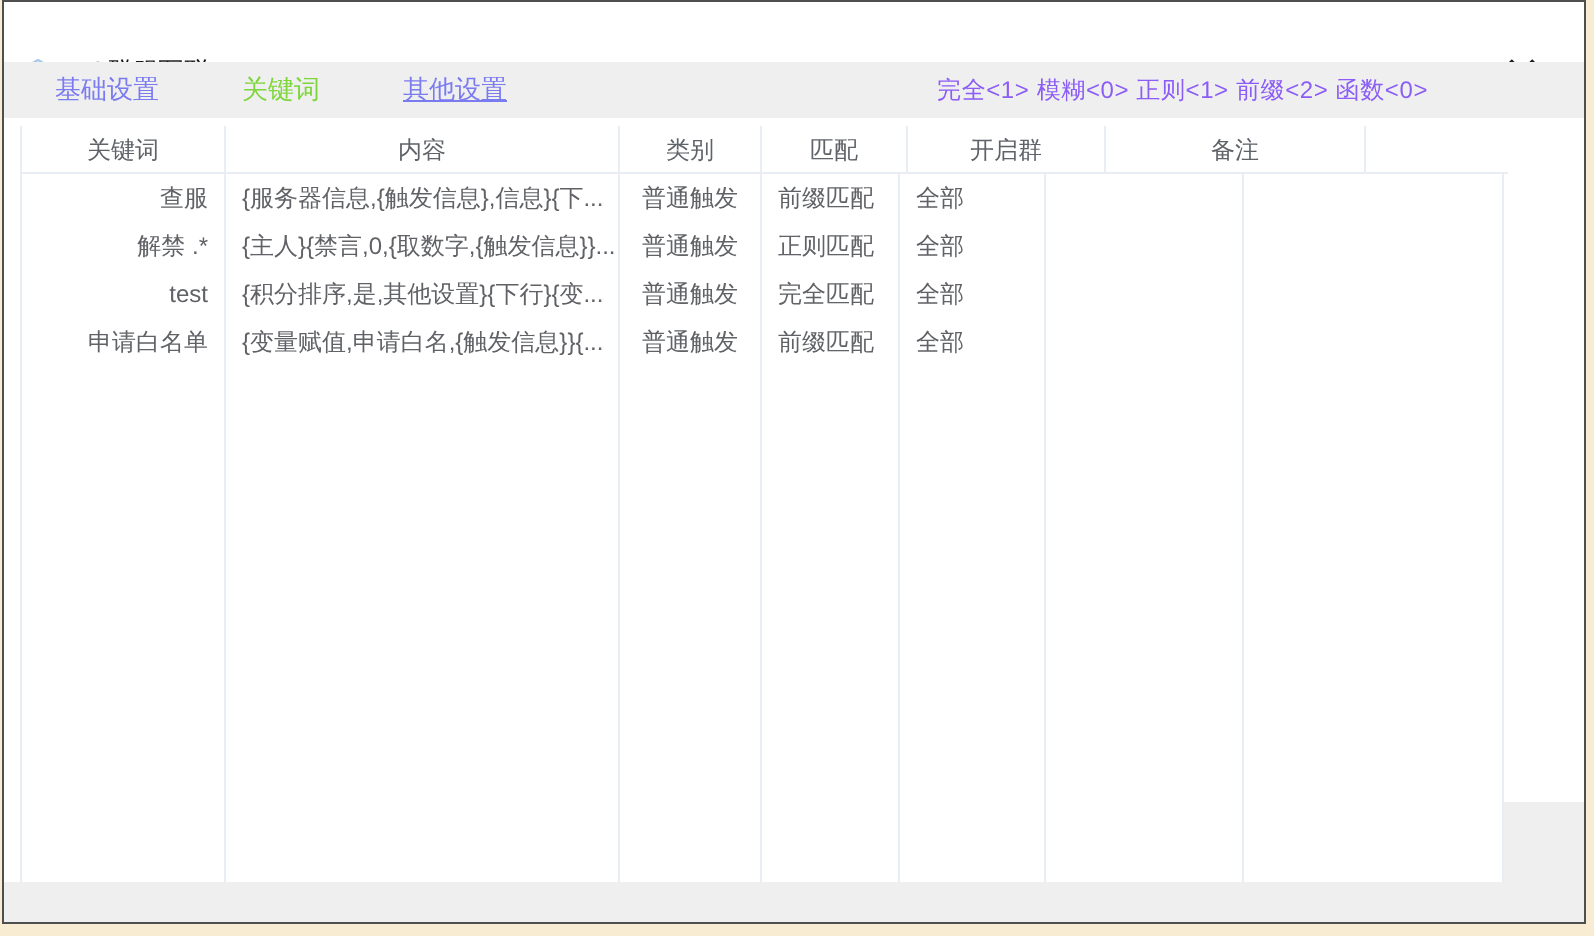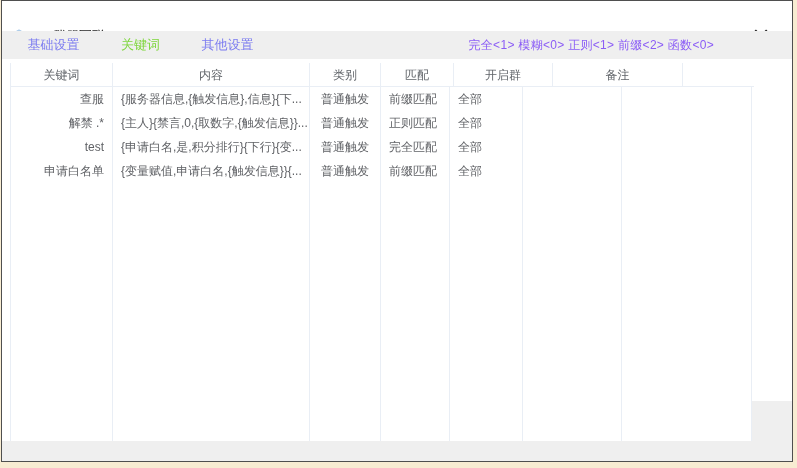--- a/index.html
+++ b/index.html
@@ -36,21 +36,21 @@
   }
   .close-glyph::before { transform:rotate(45deg); }
   .close-glyph::after { transform:rotate(-45deg); }
   
   .tabbar { position:absolute; left:0; top:30px; right:0; height:28px; background:var(--chrome-bg); }
   .tab {
     position:absolute; top:0; height:37px; width:87px; text-align:center;
     line-height:28px; font-size:13px; color:var(--tab-inactive); cursor:default;
   }
   .tab.active { color:var(--tab-active); }
-  .tab-0 { left:8px; } .tab-1 { left:95px; } .tab-2 { left:182px; }
+  .tab-0 { left:8px; } .tab-1 { left:95px; } .tab-2 { left:182px;text-decoration:underline; }
   .stats { position:absolute; right:78px; top:0; height:28px; line-height:28px; font-size:12px; color:#8b5cf6; letter-spacing:.3px; }
   
   .table {
     position:absolute; left:8px; top:62px; width:744px; height:378px;
     display:flex; flex-direction:column; font-size:12px; color:var(--text-main);
     background:#fff;
   }
   .trow { display:flex; height:24px; flex:0 0 24px; }
   .trow.filler { flex:1 1 auto; height:auto; }
   .cell {
@@ -123,21 +123,21 @@
       <div class="cell c1">{主人}{禁言,0,{取数字,{触发信息}}...</div>
       <div class="cell c2">普通触发</div>
       <div class="cell c3">正则匹配</div>
       <div class="cell c4">全部</div>
       <div class="cell c5"></div>
       <div class="cell c6"></div>
     </div>
 
     <div class="trow">
       <div class="cell c0">test</div>
-      <div class="cell c1">{申请白名,是,积分排行}{下行}{变...</div>
+      <div class="cell c1">{积分排序,是,其他设置}{下行}{变...</div>
       <div class="cell c2">普通触发</div>
       <div class="cell c3">完全匹配</div>
       <div class="cell c4">全部</div>
       <div class="cell c5"></div>
       <div class="cell c6"></div>
     </div>
 
     <div class="trow">
       <div class="cell c0">申请白名单</div>
       <div class="cell c1">{变量赋值,申请白名,{触发信息}}{...</div>

